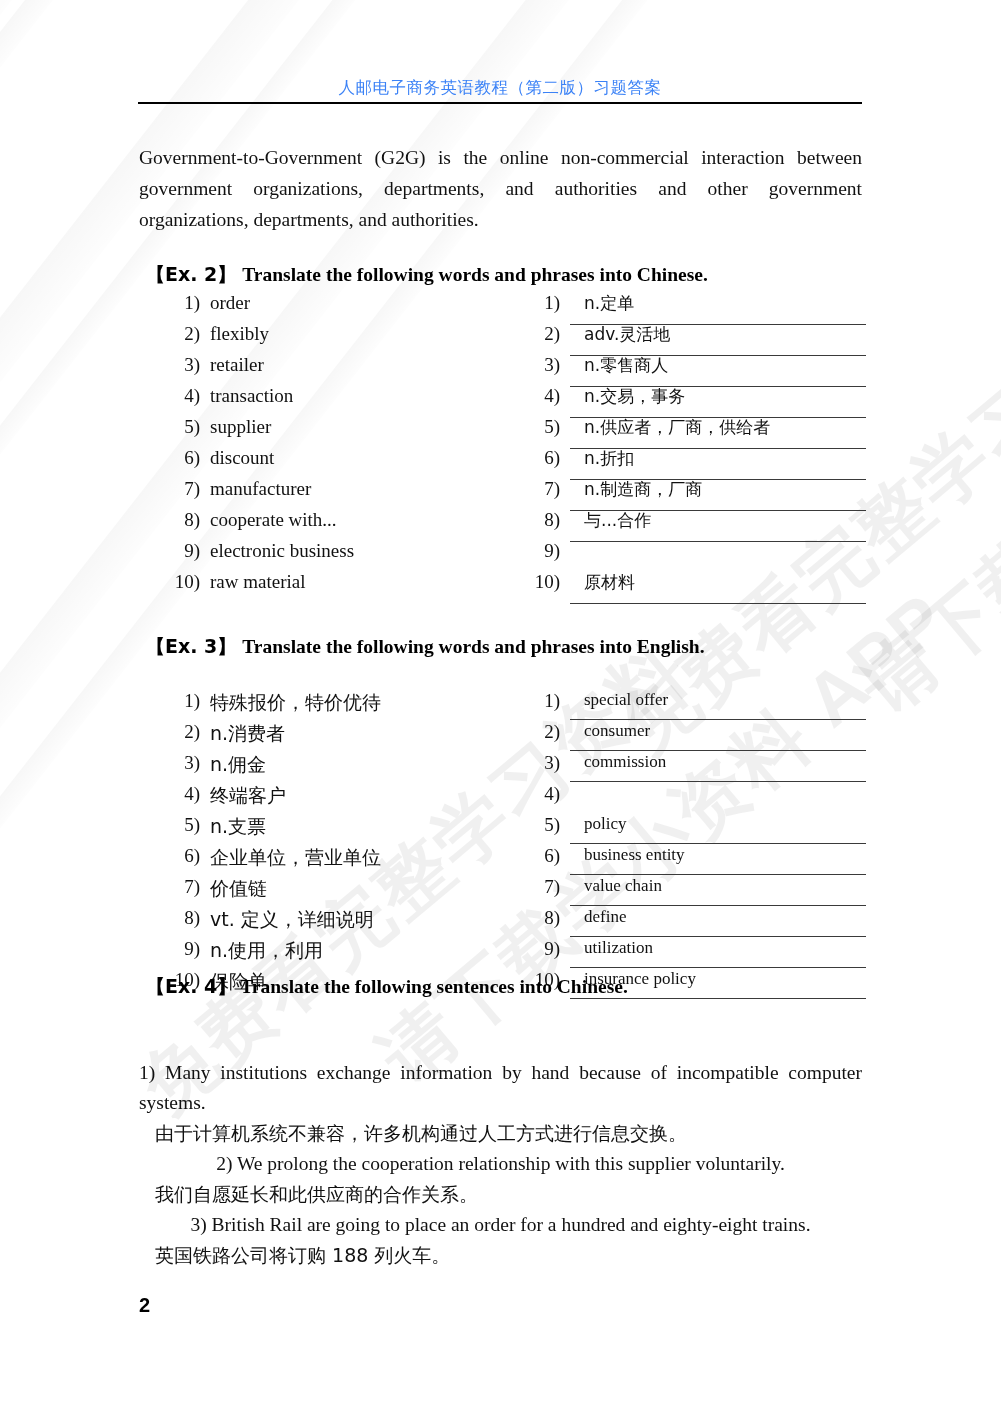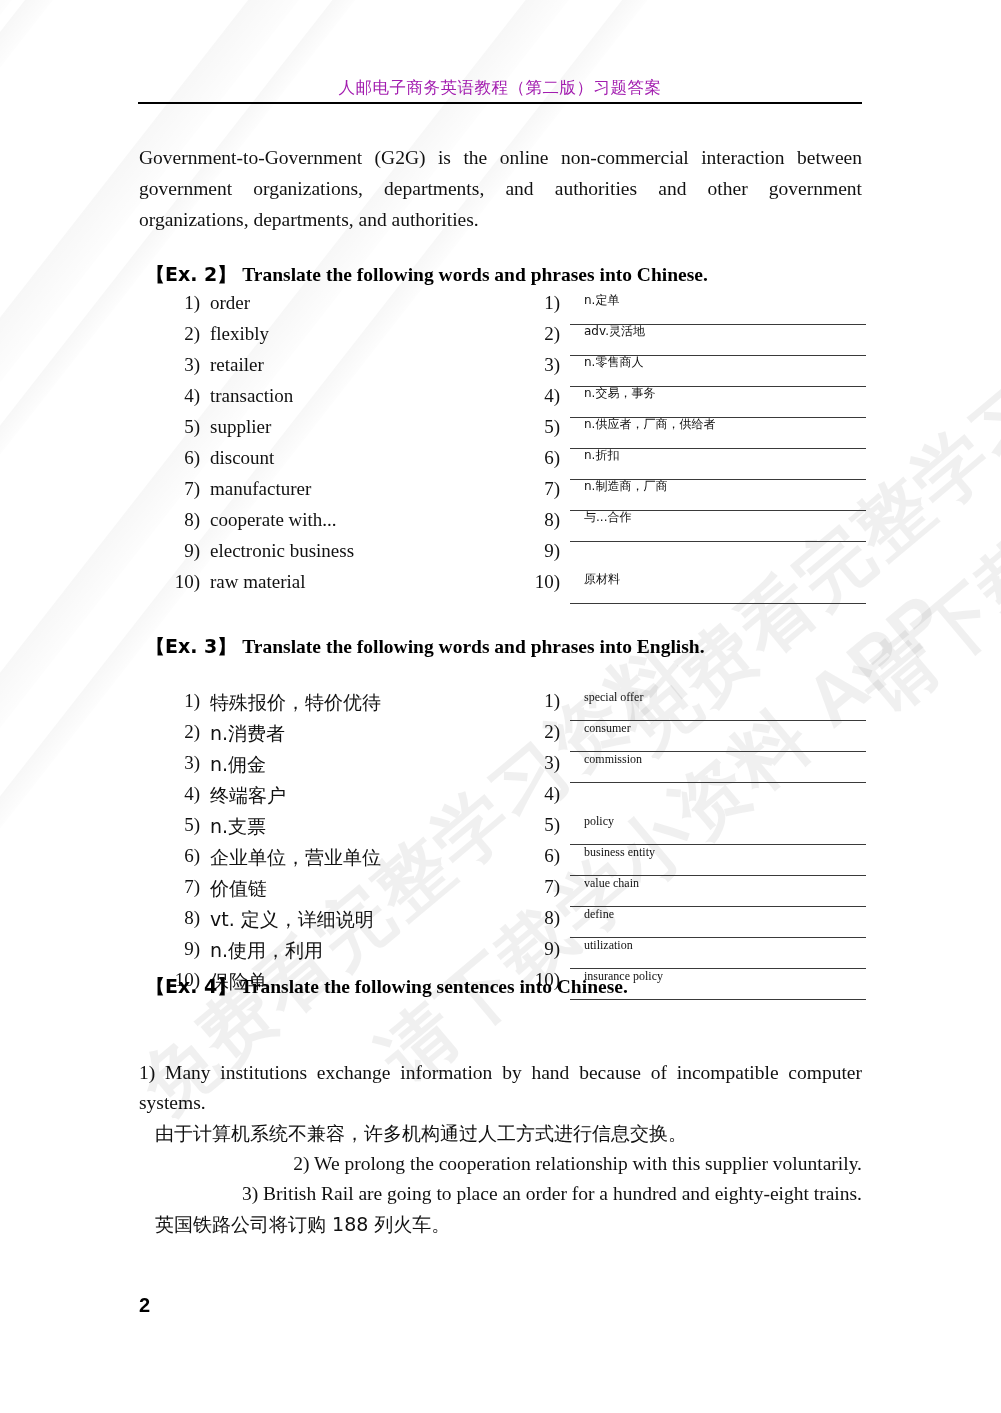--- a/index.html
+++ b/index.html
@@ -54,21 +54,21 @@
     left: 138px;
     top: 78px;
     width: 724px;
   }
   .header-title {
     text-align: center;
     font-size: 16.5px;
     font-family: "Liberation Serif", "DejaVu Serif", serif;
     letter-spacing: 0.5px;
     line-height: 1.2;
-    color: #a21caf;
+    color: #3b82f6;
   }
   .header-rule {
     margin-top: 4px;
     border-top: 2.2px solid #000;
     width: 100%;
     height: 0;
   }
 
   .intro-para {
     position: absolute;
@@ -127,25 +127,25 @@
     font-family: "Liberation Serif", "DejaVu Serif", serif;
   }
   .term {
     font-size: 19px;
     color: #111;
     white-space: nowrap;
     text-align: right;
   }
   .ans {
     flex: 1 1 auto;
-    font-size: 12px;
+    font-size: 17px;
     color: #111;
     border-bottom: 1.4px solid #3a3a3a;
     padding-left: 14px;
-    padding-bottom: 15px;
+    padding-bottom: 9px;
     white-space: nowrap;
     overflow: visible;
   }
   .cjk {
     font-family: "DejaVu Sans", "Liberation Sans", sans-serif;
   }
 
   
   .sentences {
     position: absolute;
@@ -154,21 +154,21 @@
     width: 723px;
   }
   .sent-en {
     font-size: 19.5px;
     line-height: 30px;
     text-align: justify;
     text-justify: inter-word;
     color: #111;
     margin-bottom: 0;
   }
-  .sent-en.nojust { text-align: right; }
+  .sent-en.nojust { text-align: center; }
   .sent-zh {
     font-family: "DejaVu Sans", "Liberation Sans", sans-serif;
     font-size: 19px;
     line-height: 31px;
     color: #111;
     margin-left: 16px;
   }
 
   .page-number {
     position: absolute;
@@ -443,20 +443,21 @@
     </div>
 
     <div class="ex-heading" style="left:146px; top:974px;">
       <span class="brk">【</span><span class="brk">Ex. 4</span><span class="brk">】</span><span class="etxt" style="margin-left:4px;">Translate the following sentences into Chinese.</span>
     </div>
 
     <div class="sentences">
       <div class="sent-en">1) Many institutions exchange information by hand because of incompatible computer systems.</div>
       <div class="sent-zh">由于计算机系统不兼容，许多机构通过人工方式进行信息交换。</div>
       <div class="sent-en nojust">2) We prolong the cooperation relationship with this supplier voluntarily.</div>
+      <div class="sent-zh">我们自愿延长和此供应商的合作关系。</div>
       <div class="sent-en nojust">3) British Rail are going to place an order for a hundred and eighty-eight trains.</div>
       <div class="sent-zh">英国铁路公司将订购 188 列火车。</div>
     </div>
 
     <div class="page-number">2</div>
 
   </div>
 </div>
 
 </body></html>

